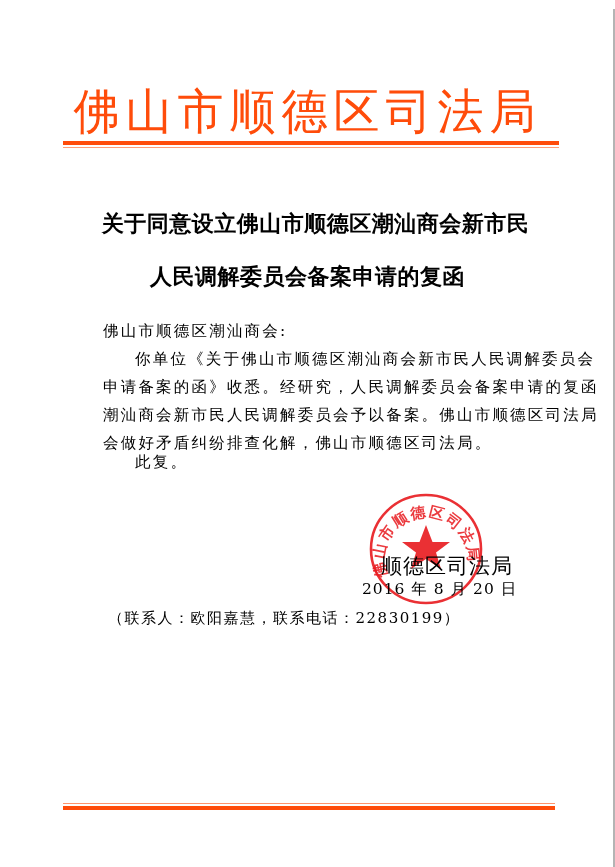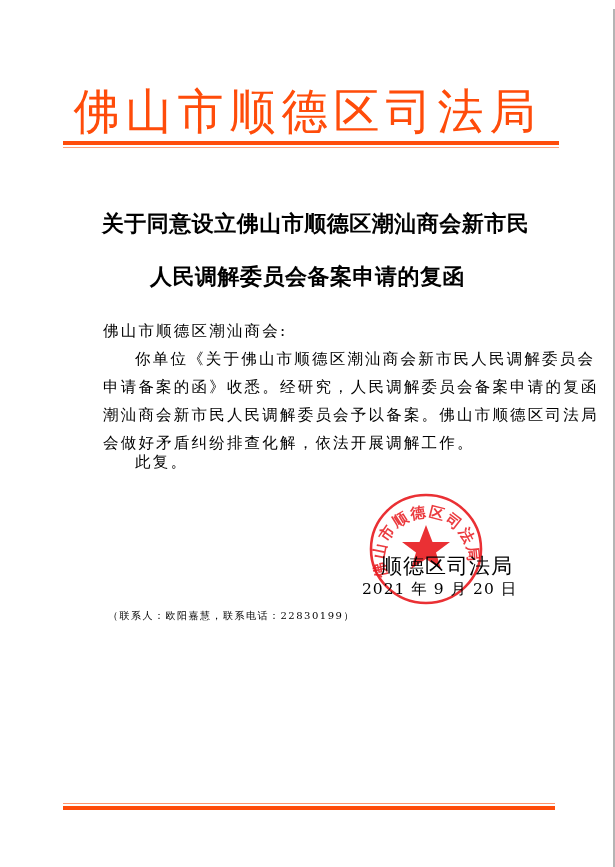--- a/index.html
+++ b/index.html
@@ -16,52 +16,52 @@
     .rule-bot-thick { position: absolute; left: 63px; top: 806px; width: 492px; height: 4px; }
     .doc-title { position: absolute; left: 0; width: 615px; text-align: center;
                  font-size: 22px; font-weight: bold; line-height: 30px; letter-spacing: 0.5px; }
     .t1 { top: 208px; padding-left: 8px; } .t2 { top: 261px; }
     .body-text { position: absolute; left: 83px; font-size: 15.5px; line-height: 22px;
                  letter-spacing: 2.2px; white-space: nowrap; font-family: "DejaVu Serif", serif; margin-left: 20px; }
     .indent { left: 115px; }
     .seal { position: absolute; left: 369px; top: 493px; width: 114px; height: 112px; }
     .sig { position: absolute; left: 381px; top: 552px; font-size: 21px; letter-spacing: 1px; }
     .date { position: absolute; left: 362px; top: 579px; font-size: 15.5px; letter-spacing: 1px; white-space: nowrap; }
-    .contact { position: absolute; left: 108px; top: 609px; font-size: 10px; letter-spacing: 1.5px; white-space: nowrap; }
+    .contact { position: absolute; left: 108px; top: 609px; font-size: 15px; letter-spacing: 1.5px; white-space: nowrap; }
   </style>
 </head>
 <body>
 
 <div class="page-edge"></div>
 
 <div class="masthead">
   <span style="color:#ff4c0a">佛山市顺德区司法局</span>
 </div>
 <div class="rule-top-thick" style="background:#ff4c0a"></div>
 <div class="rule-top-thin" style="background:#ff4c0a"></div>
 
 <div class="doc-title t1">关于同意设立佛山市顺德区潮汕商会新市民</div>
 <div class="doc-title t2">人民调解委员会备案申请的复函</div>
 
 <div class="body-text" style="top:320px">佛山市顺德区潮汕商会:</div>
 <div class="body-text indent" style="top:348px">你单位《关于佛山市顺德区潮汕商会新市民人民调解委员会</div>
 <div class="body-text" style="top:376px">申请备案的函》收悉。经研究，人民调解委员会备案申请的复函</div>
 <div class="body-text" style="top:404px">潮汕商会新市民人民调解委员会予以备案。佛山市顺德区司法局</div>
-<div class="body-text" style="top:432px">会做好矛盾纠纷排查化解，依法开展调解工作。</div>
+<div class="body-text" style="top:432px">会做好矛盾纠纷排查化解，佛山市顺德区司法局。</div>
 <div class="body-text indent" style="top:451px">此复。</div>
 
 <svg class="seal" viewBox="0 0 114 112">
   <defs>
     <path id="sealArc" d="M 20 86 A 42 42 0 1 1 94 86" fill="none"></path>
   </defs>
   <ellipse cx="57" cy="56" rx="55" ry="54" fill="none" stroke="#e8191e" stroke-width="2.6" opacity="0.9"></ellipse>
   <text font-size="15" fill="#e8191e" opacity="0.85" font-family="DejaVu Serif, serif" font-weight="bold" letter-spacing="2">
     <textPath href="#sealArc" startOffset="2%">佛山市顺德区司法局</textPath>
   </text>
   <polygon points="57,32 63.5,49 81,49 67,59.5 72,76 57,66 42,76 47,59.5 33,49 50.5,49" fill="#e8191e" opacity="0.9"></polygon>
 </svg>
 
 <div class="sig">顺德区司法局</div>
-<div class="date">2021 年 9 月 20 日</div>
+<div class="date">2016 年 8 月 20 日</div>
 <div class="contact">（联系人：欧阳嘉慧，联系电话：22830199）</div>
 
 <div class="rule-bot-thin" style="background:#ff4c0a"></div>
 <div class="rule-bot-thick" style="background:#ff4c0a"></div>
 
 </body></html>

